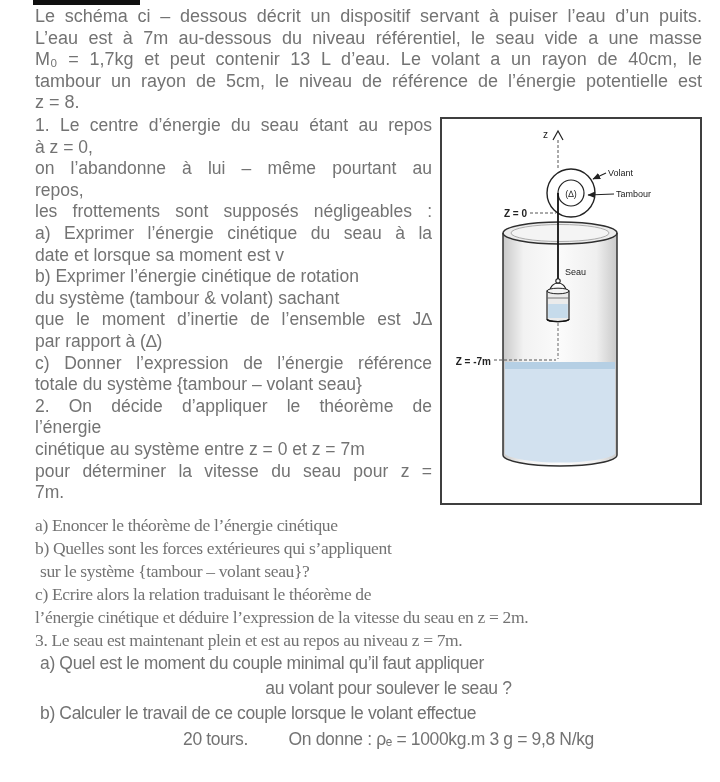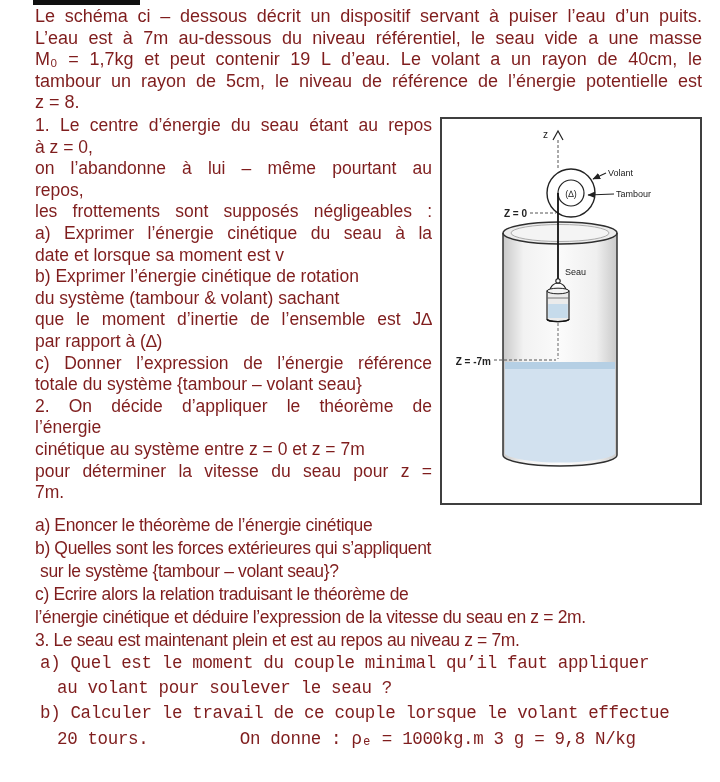--- a/index.html
+++ b/index.html
@@ -1,48 +1,48 @@
 <!DOCTYPE html>
 <html><head>
 <meta charset="utf-8">
 <style>
   html,body{margin:0;padding:0;background:#ffffff;}
   #page{
     position:relative;width:720px;height:782px;background:#ffffff;overflow:hidden;
-    font-family:"Liberation Sans", sans-serif;color:#7f1d1d;
+    font-family:"Liberation Sans", sans-serif;color:#737373;
   }
   .bar{position:absolute;left:33px;top:0;width:107px;height:5px;background:#101010;}
   .blk{position:absolute;left:35px;}
   .ln{white-space:pre-wrap;}
   .j{text-align:justify;text-align-last:justify;}
   .intro{top:6px;width:667px;font-size:18px;line-height:21.6px;}
   .column{top:115px;width:397px;font-size:17.5px;line-height:21.6px;}
-  .lower{top:514px;width:672px;font-size:17.5px;line-height:23px;letter-spacing:-0.35px;}
-  .final{top:651px;left:0;width:720px;font-size:17.5px;line-height:25.2px;letter-spacing:-0.35px;font-family:Liberation Mono, monospace;}
+  .lower{top:514px;width:672px;font-size:17.5px;line-height:23px;letter-spacing:-0.35px;font-family:Liberation Serif, serif;}
+  .final{top:651px;left:0;width:720px;font-size:17.5px;line-height:25.2px;letter-spacing:-0.35px;}
   .i1{padding-left:40px;}
-  .i2{padding-left:57px;}
+  .i2{padding-left:57px;text-align:center;}
   .ism{padding-left:5px;}
   #diagram-box{
     position:absolute;left:440px;top:117px;width:258px;height:384px;
     border:2px solid #3f3f3f;background:#ffffff;
   }
   #diagram-box svg{display:block;}
   svg text{font-family:"Liberation Sans", sans-serif;fill:#222222;}
 </style>
 </head>
 <body>
 
 <div id="page">
 
   <div class="bar"></div>
 
   <div class="blk intro">
     <div class="ln j">Le schéma ci – dessous décrit un dispositif servant à puiser l’eau d’un puits.</div>
     <div class="ln j">L’eau est à 7m au-dessous du niveau référentiel, le seau vide a une masse</div>
-    <div class="ln j">M₀ = 1,7kg et peut contenir 19 L d’eau. Le volant a un rayon de 40cm, le</div>
+    <div class="ln j">M₀ = 1,7kg et peut contenir 13 L d’eau. Le volant a un rayon de 40cm, le</div>
     <div class="ln j">tambour un rayon de 5cm, le niveau de référence de l’énergie potentielle est</div>
     <div class="ln">z = 8.</div>
   </div>
 
   <div class="blk column">
     <div class="ln j">1. Le centre d’énergie du seau étant au repos</div>
     <div class="ln">à z = 0,</div>
     <div class="ln j">on l’abandonne à lui – même pourtant au</div>
     <div class="ln">repos,</div>
     <div class="ln j">les frottements sont supposés négligeables :</div>

